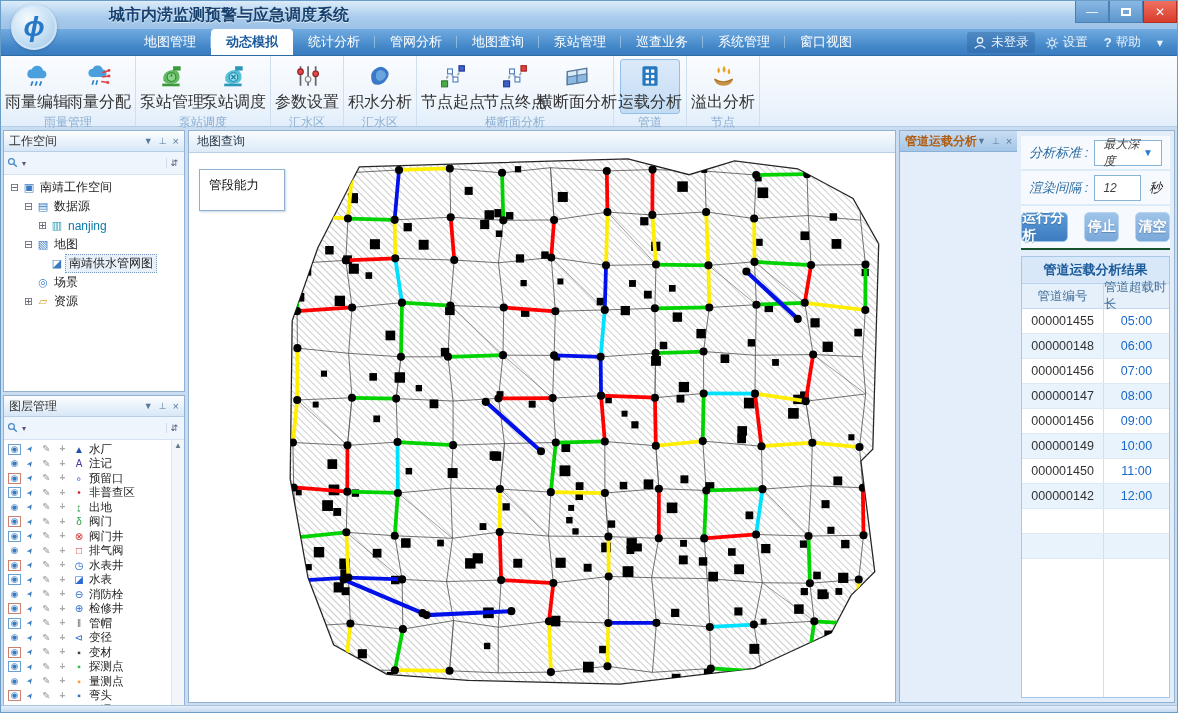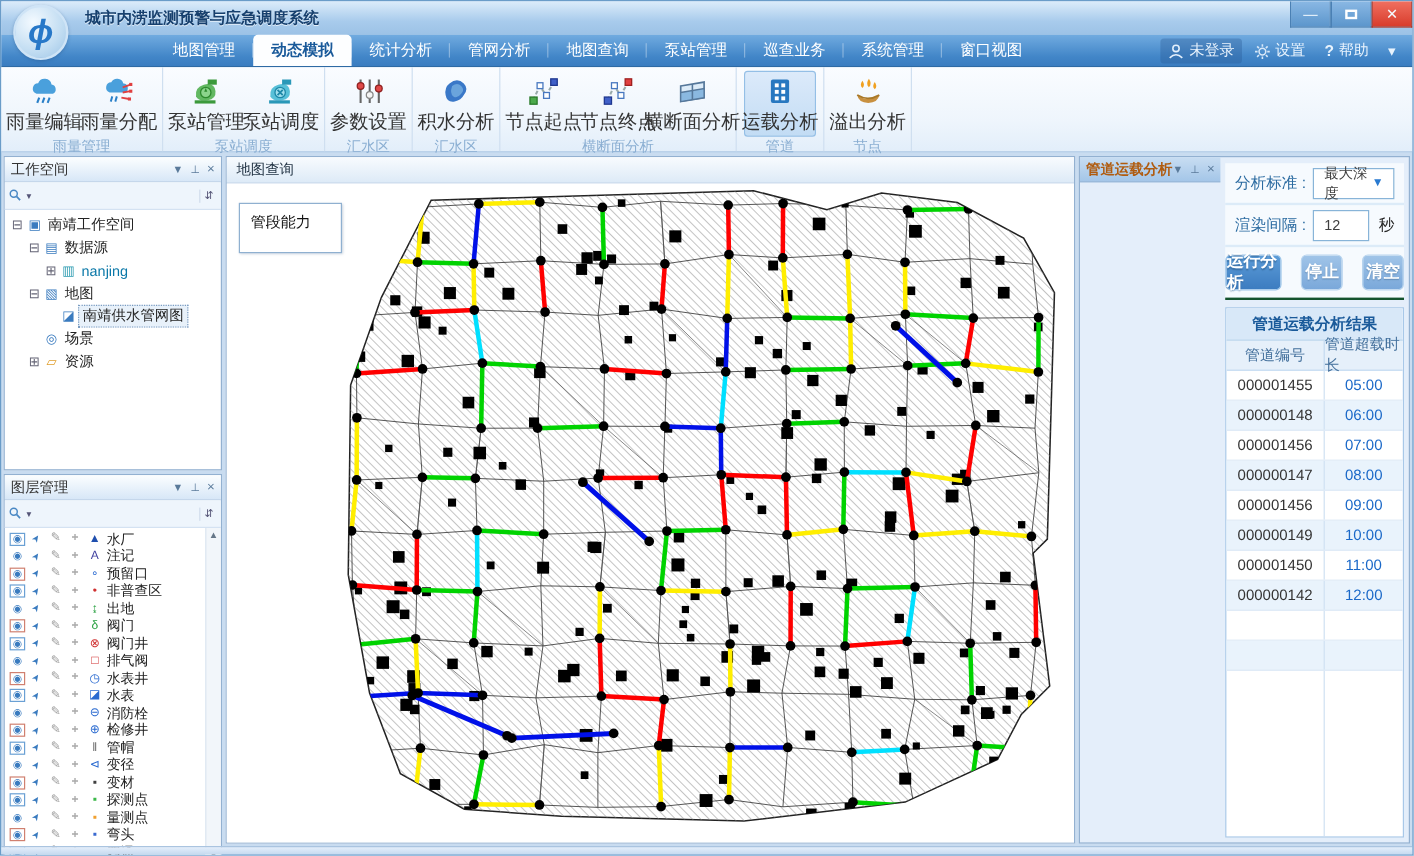--- a/index.html
+++ b/index.html
@@ -9,21 +9,21 @@
     background:#c9dcf0; border:1px solid #6a9cc8; }
 
   
   .titlebar { position:absolute; left:0; top:0; width:100%; height:28px;
     background:linear-gradient(#dcecfa,#a8cbec 60%,#9cc2e6); display:flex; align-items:center; }
   .logo { position:absolute; left:10px; top:3px; width:46px; height:46px; border-radius:50%;
     background:radial-gradient(circle at 35% 30%, #f4faff, #c2ddf2 60%, #9cc4e6);
     border:2px solid #cfe4f6; box-shadow:0 1px 3px rgba(40,80,130,.4); z-index:20;
     display:flex; align-items:center; justify-content:center; }
   .logo span { color:#2878c8; font-size:28px; font-weight:bold; font-style:italic; line-height:1; }
-  .title-text { margin-left:70px; font-size:13px; font-weight:bold; color:#17406e;
+  .title-text { margin-left:108px; font-size:16px; font-weight:bold; color:#17406e;
     text-shadow:0 1px 0 rgba(255,255,255,.7); }
   .winbtns { position:absolute; right:0; top:0; height:22px; display:flex; }
   .winbtn { width:34px; height:22px; display:flex; align-items:center; justify-content:center;
     color:#f4faff; font-size:12px; cursor:default; }
   .winbtn.min, .winbtn.max { background:linear-gradient(#8ab8e4,#5c96cc); border:1px solid #4a80b4; border-top:none; }
   .winbtn.close { background:linear-gradient(#f07060,#d83c2c); border:1px solid #b03020; border-top:none; font-weight:bold; }
   .maxglyph { width:10px; height:8px; border:2px solid #fff; display:inline-block; }
 
   
   .menubar { position:absolute; left:0; top:28px; width:100%; height:27px;
@@ -103,21 +103,21 @@
   .legend-bar div { height:21px; }
   .legend-labels { display:flex; flex-direction:column; margin-left:8px; }
   .legend-labels div { height:21px; display:flex; align-items:center; font-size:11.5px; color:#111; }
 
   
   .rightcol { width:276px; flex:none; display:flex; background:#e4eefa; border:1px solid #93b1d1;justify-content:center; }
   .rightcol .phead { background:linear-gradient(#c8ddf2,#a4c6e8); border-bottom:1px solid #8cb0d4; }
   .rightcol .ptitle { color:#b05c10; font-weight:bold; }
   .rp-body { flex:1; display:flex; flex-direction:column; padding:5px 4px 4px 4px; gap:0; overflow:hidden; }
   .field-row { height:35px; flex:none; background:#f6fafe; border-bottom:2px solid #dcebf8;
-    display:flex; align-items:center; padding:0 8px; }
+    display:flex; align-items:center; padding:0 8px;font-style:italic; }
   .frlabel { font-size:13px; color:#2a6aa0; flex:none; margin-right:6px; }
   .frbox { flex:1; height:26px; background:#fff; border:1px solid #88b4d8; display:flex; align-items:center; padding:0 8px; }
   .frbox .val { flex:1; font-size:12px; color:#404040; }
   .frcaret { color:#2a7ad0; font-size:10px; }
   .frunit { font-size:13px; color:#222; margin-left:8px; flex:none; }
   .btnrow { height:44px; flex:none; background:#f6fafe; border-bottom:2px solid #14532d;
     display:flex; align-items:center; justify-content:center; gap:16px; }
   .abtn { height:30px; border-radius:5px; color:#fff; font-weight:bold; font-size:14px;
     display:flex; align-items:center; justify-content:center; cursor:default;
     text-shadow:0 1px 1px rgba(30,70,110,.4); }

